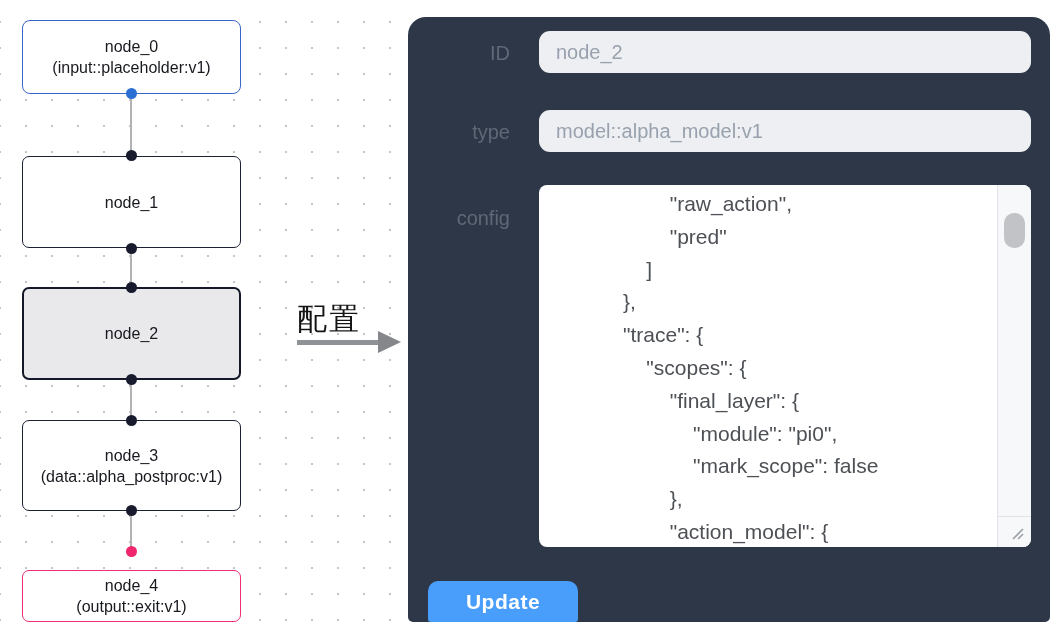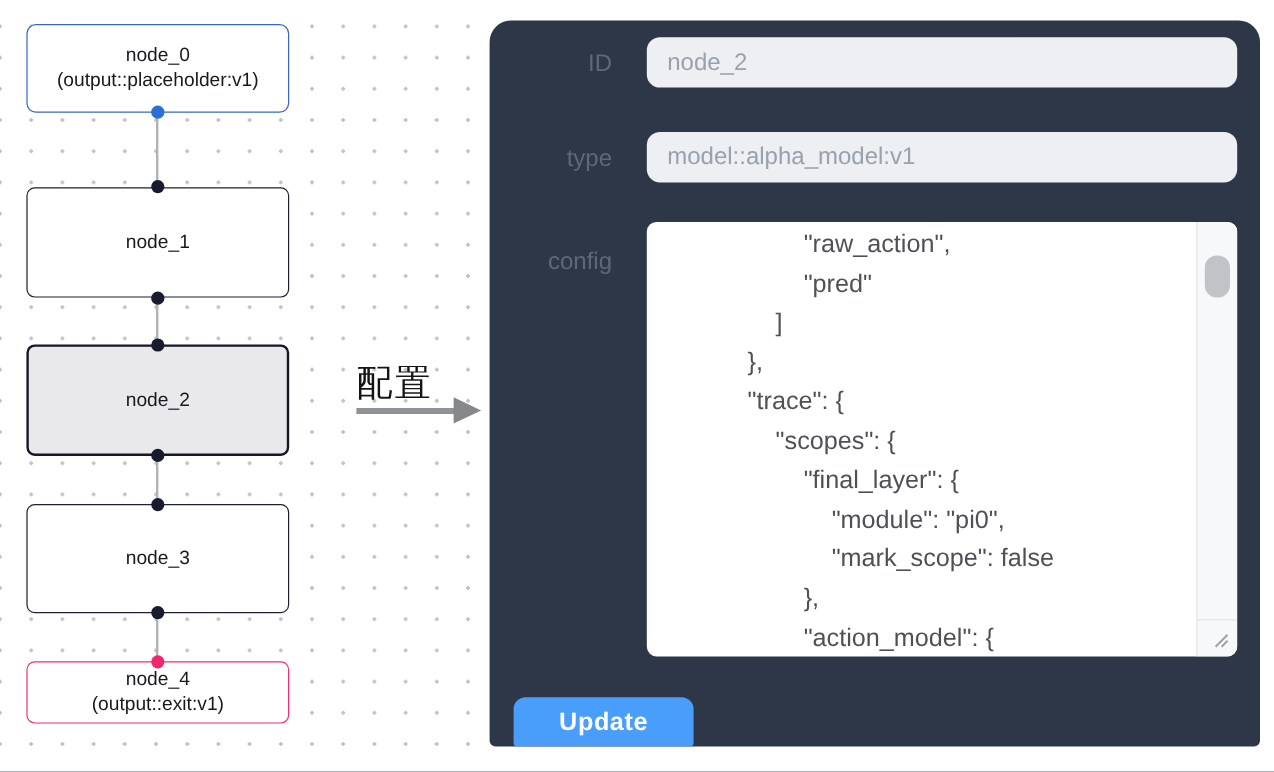--- a/index.html
+++ b/index.html
@@ -76,32 +76,33 @@
 </head>
 <body>
 
 <div class="edge" style="top:93px;height:63px"></div>
 <div class="edge" style="top:248px;height:40px"></div>
 <div class="edge" style="top:379px;height:42px"></div>
 <div class="edge" style="top:510px;height:42px"></div>
 
 <div class="node v-input" style="top:20px;height:74px">
   <div class="t1">node_0</div>
-  <div class="t2">(output::placeholder:v1)</div>
+  <div class="t2">(input::placeholder:v1)</div>
 </div>
 <div class="node" style="top:156px;height:92px">
   <div class="t1">node_1</div>
 </div>
 <div class="node v-selected" style="top:287px;height:93px">
   <div class="t1">node_2</div>
 </div>
 <div class="node" style="top:420px;height:91px">
   <div class="t1">node_3</div>
+  <div class="t2">(data::alpha_postproc:v1)</div>
 </div>
-<div class="node v-output" style="top:551px;height:52px">
+<div class="node v-output" style="top:570px;height:52px">
   <div class="t1">node_4</div>
   <div class="t2">(output::exit:v1)</div>
 </div>
 
 <div class="port blue" style="left:126px;top:88px"></div>
 <div class="port" style="left:126px;top:150px"></div>
 <div class="port" style="left:126px;top:243px"></div>
 <div class="port" style="left:126px;top:282px"></div>
 <div class="port" style="left:126px;top:374px"></div>
 <div class="port" style="left:126px;top:415px"></div>

